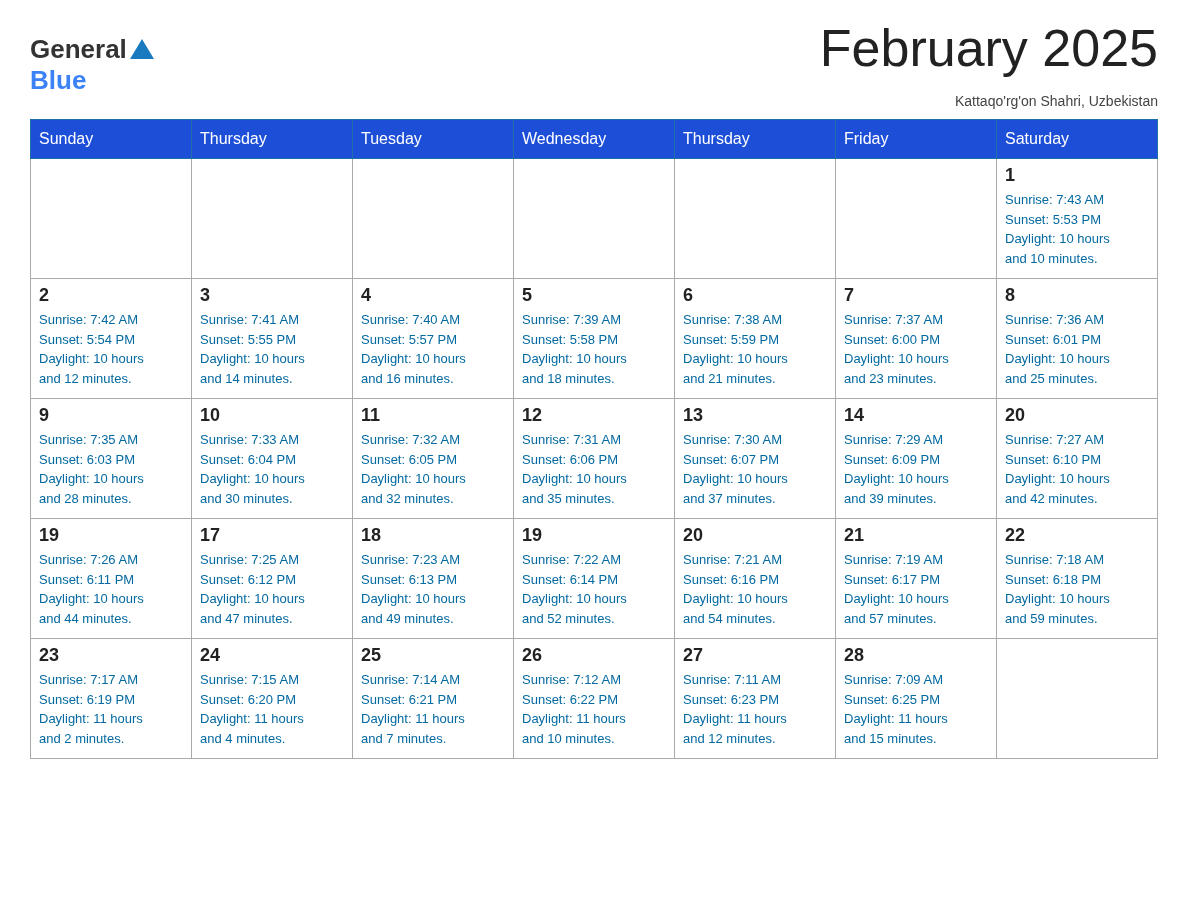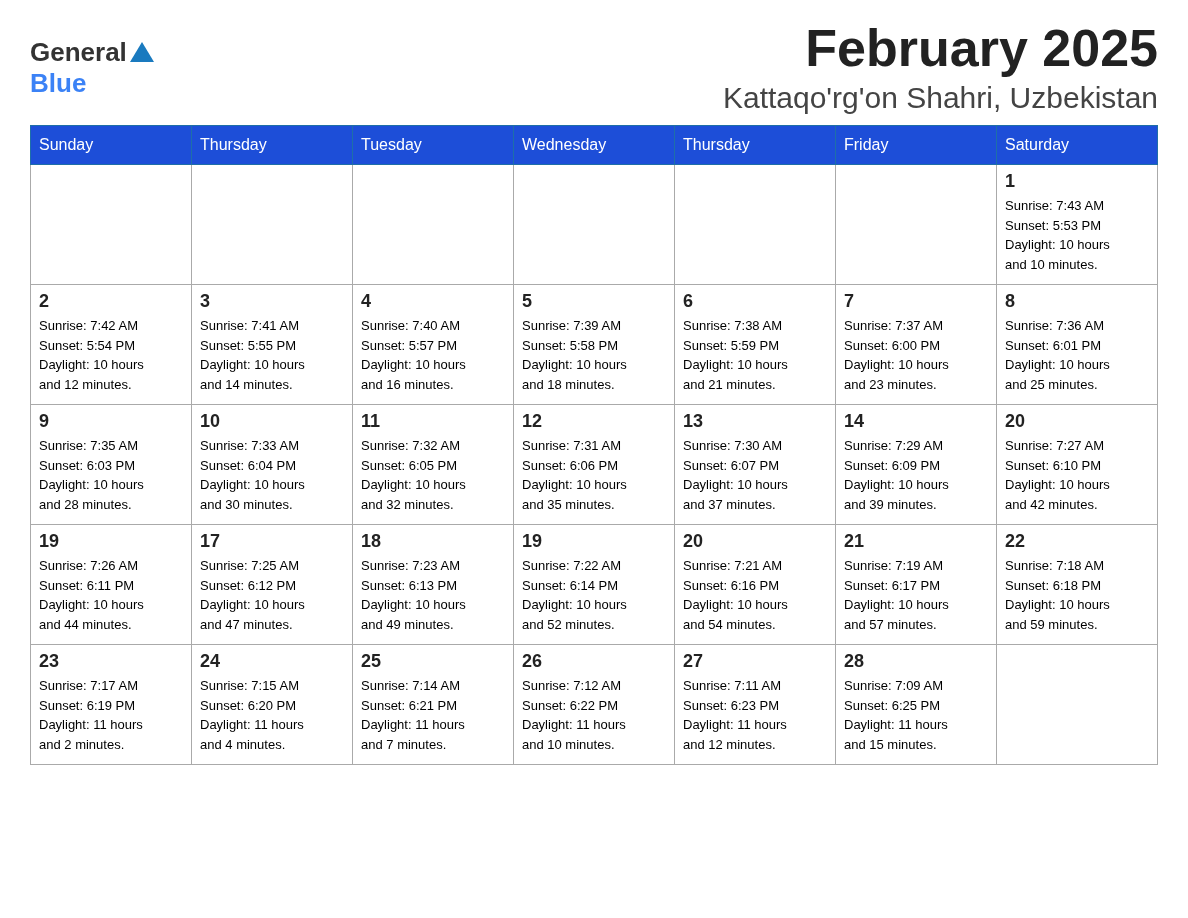--- a/index.html
+++ b/index.html
@@ -37,28 +37,28 @@
     }
     .logo-wrapper {
       display: flex;
       flex-direction: column;
     }
     .title-area {
       text-align: right;
     }
     .month-title {
       font-size: 52px;
-      font-weight: bold;
+      font-weight: normal;
       color: #222;
       line-height: 1.1;
     }
     .location-title {
-      font-size: 30px;
+      font-size: 14px;
       color: #444;
-      margin-top: 4px;
+      margin-top: 16px;
     }
     .calendar-table {
       width: 100%;
       border-collapse: collapse;
       margin-top: 10px;
     }
     .calendar-table th {
       background-color: #1d4ed8;
       color: #fff;
       font-size: 16px;
@@ -77,21 +77,21 @@
     }
     .day-number {
       font-size: 18px;
       font-weight: bold;
       color: #222;
       display: block;
       margin-bottom: 4px;
     }
     .day-info {
       font-size: 13px;
-      color: #000000;
+      color: #0369a1;
       line-height: 1.5;
     }
     .empty-cell {
       background: #fff;
     }
   </style>
 </head>
 <body>
 
 <div class="header">

